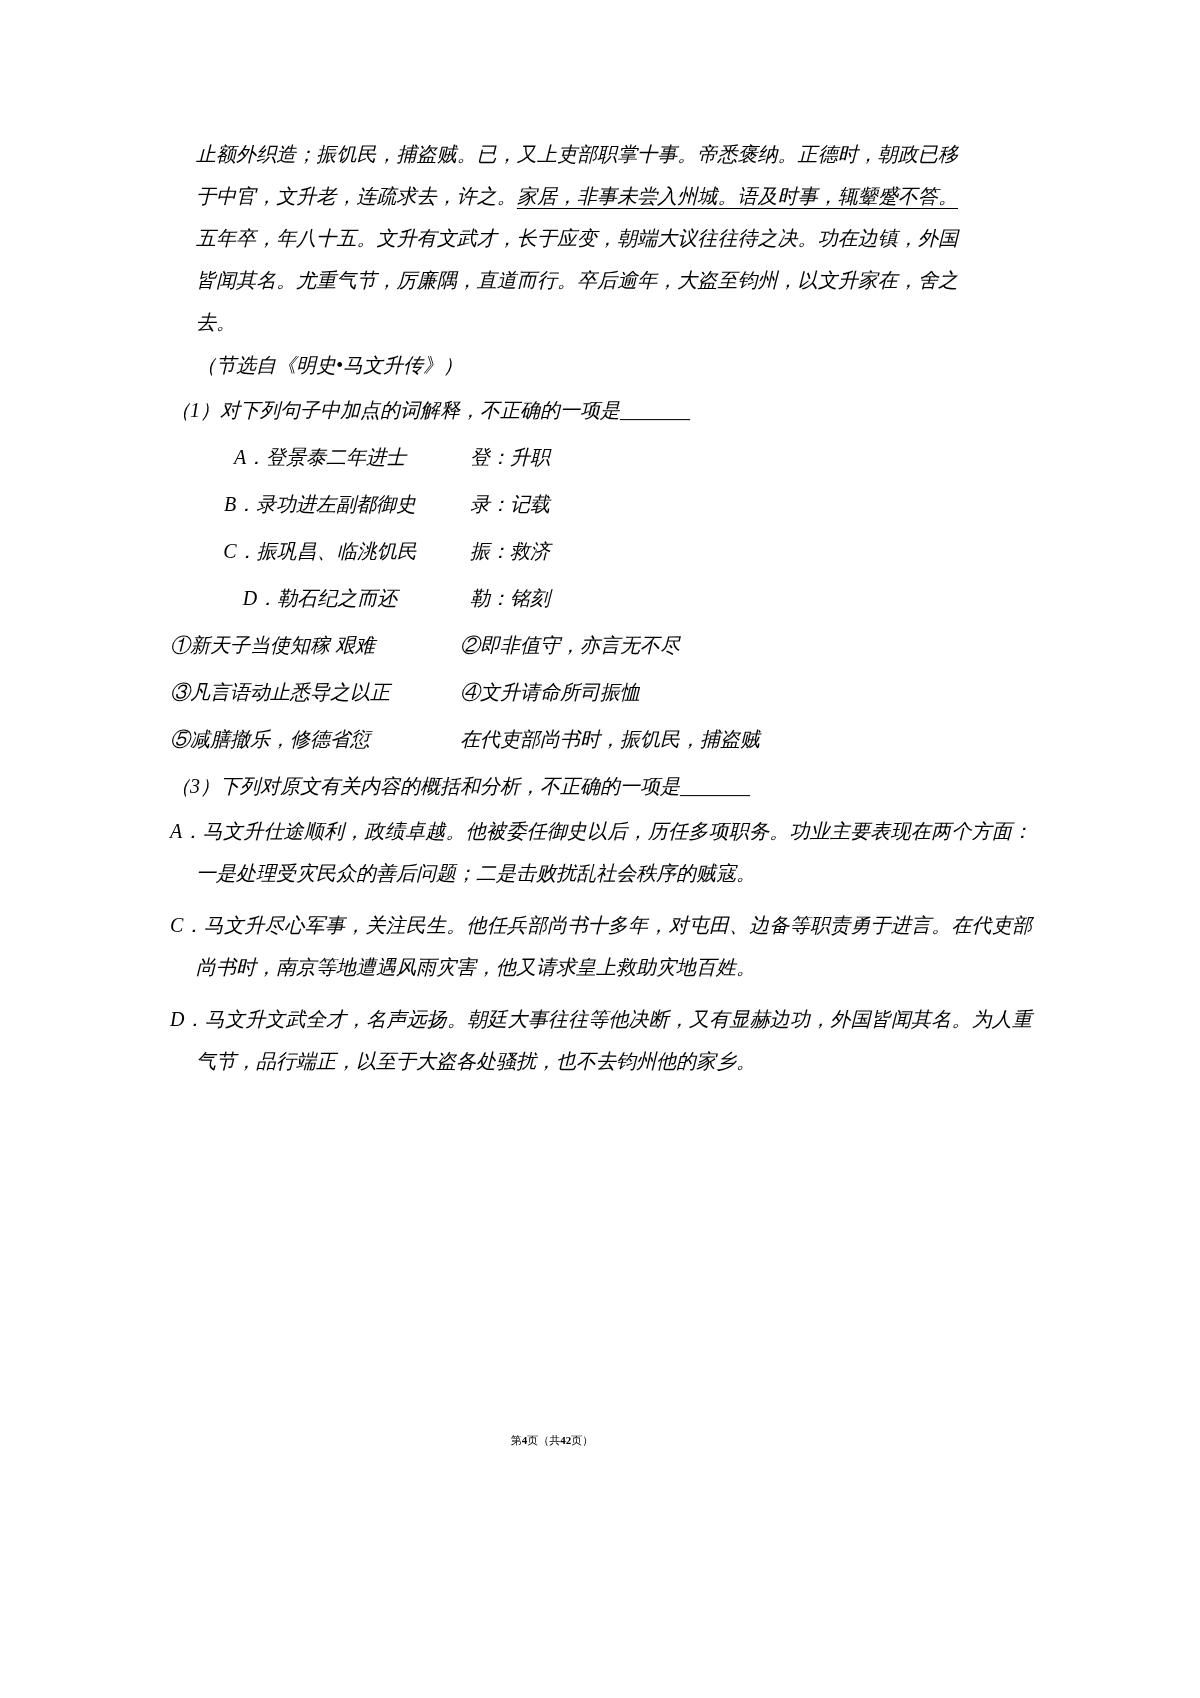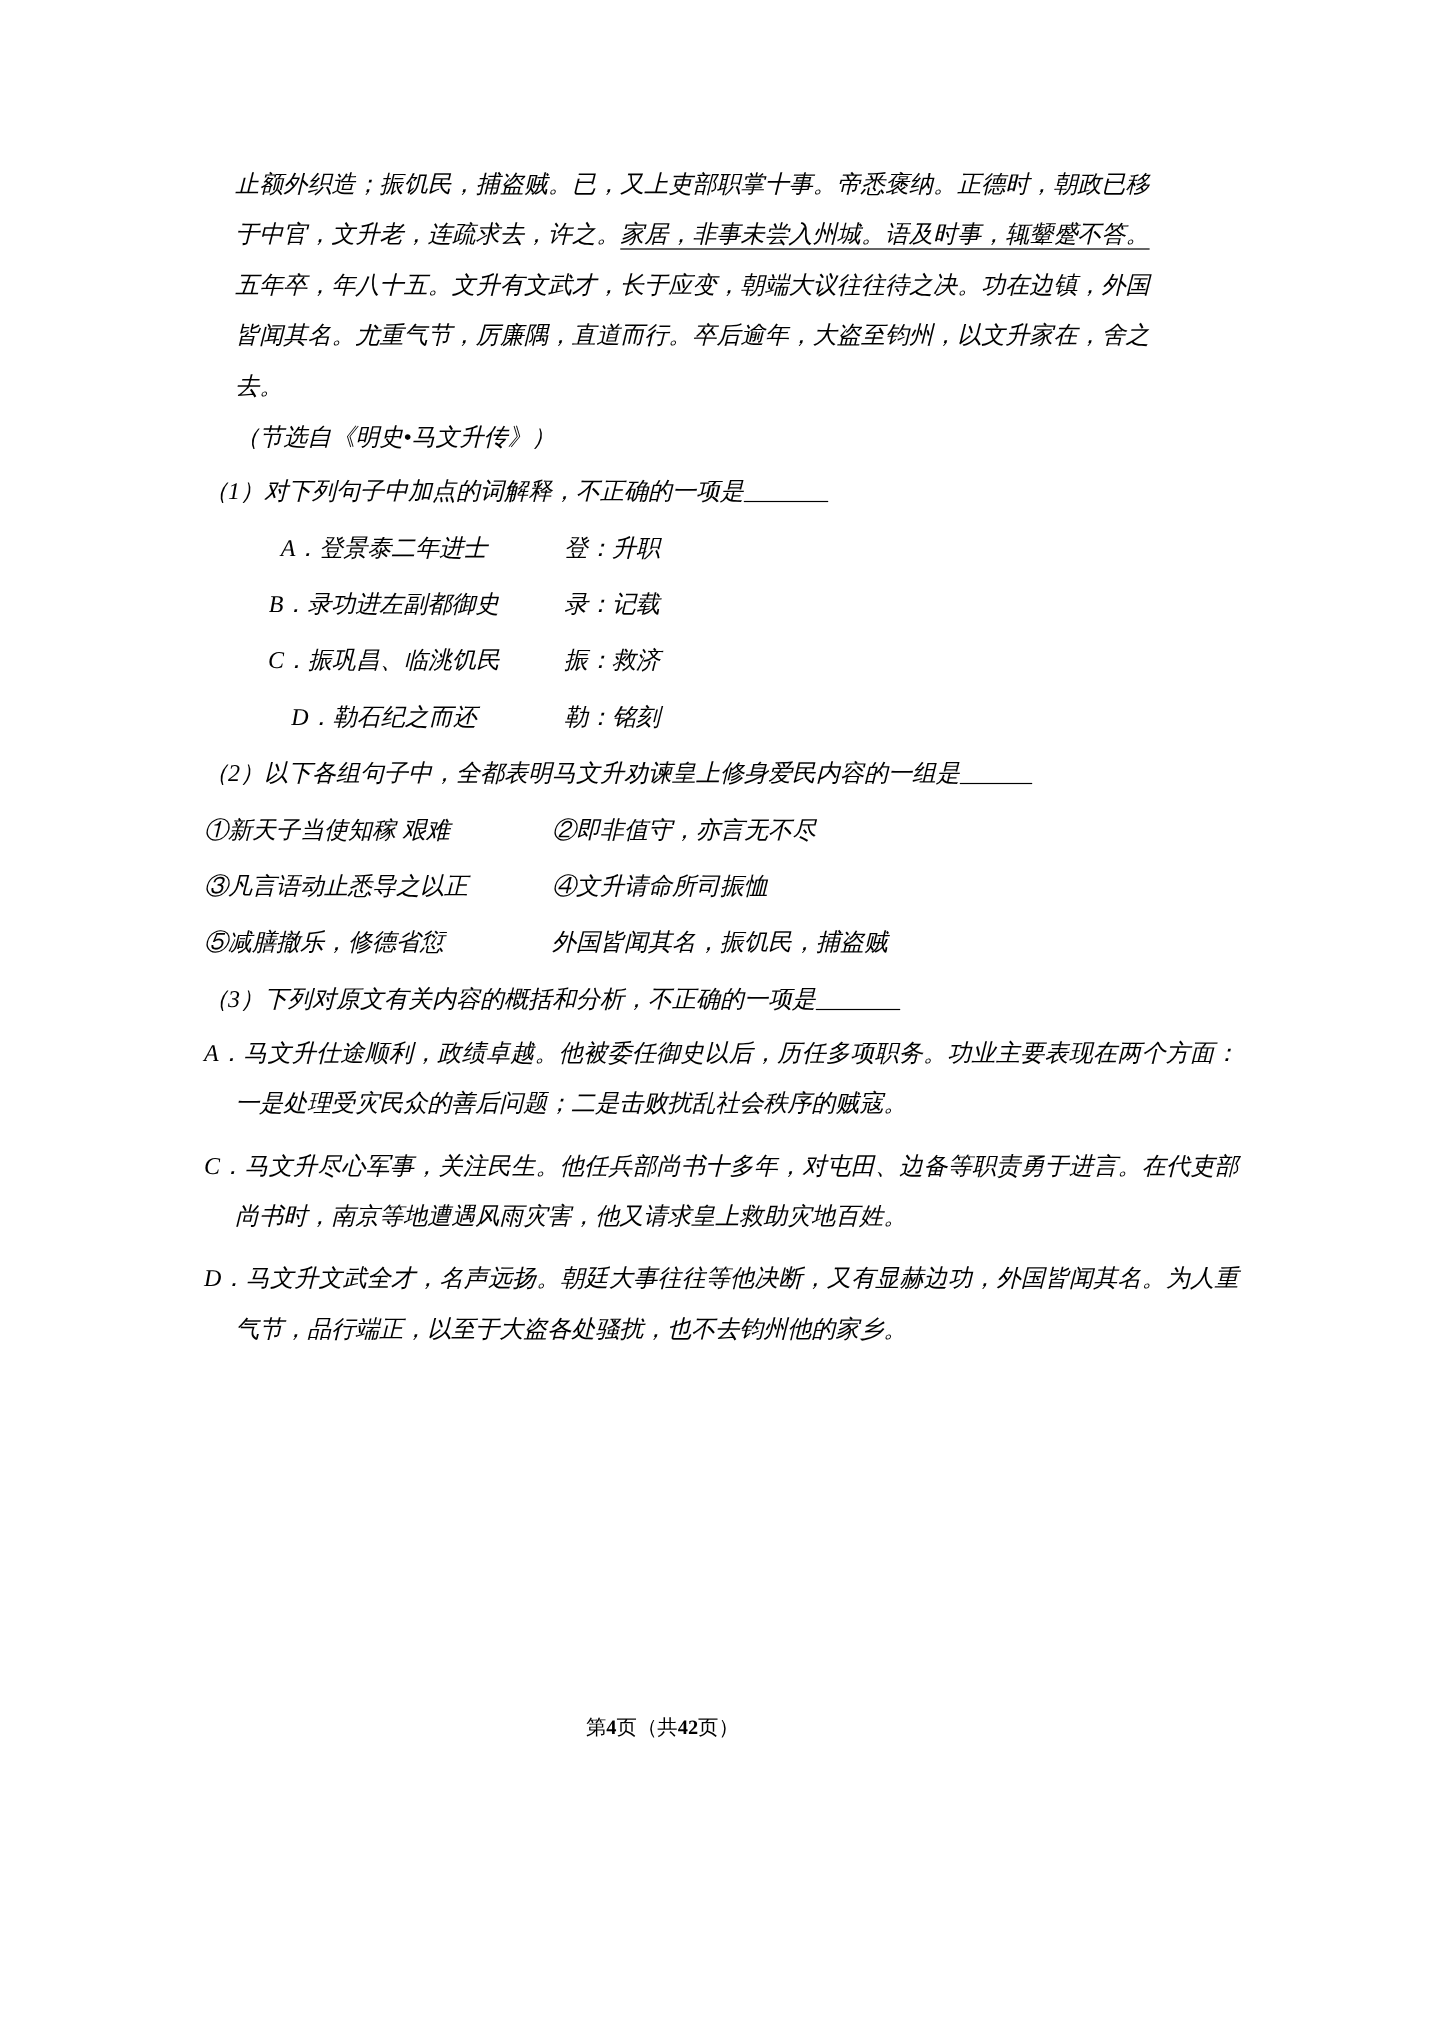--- a/index.html
+++ b/index.html
@@ -55,21 +55,21 @@
     line-height: 42px;
     text-align: justify;
     margin-bottom: 10px;
   }
   .footer {
     position: absolute;
     top: 1428px;
     left: 0;
     width: 1104px;
     text-align: center;
-    font-size: 17px;
+    font-size: 11px;
     line-height: 24px;
   }
   .footer .num { font-weight: bold; }
 </style>
 </head>
 <body>
 
 <div class="content">
 
   <p class="passage"><span>止额外织造；振饥民，捕盗贼。已，又上吏部职掌十事。帝悉褒纳。正德时，朝政已移于中官，文升老，连疏求去，许之。</span><span class="ul-seg">家居，非事未尝入州城。语及时事，辄颦蹙不答。</span><span>五年卒，年八十五。文升有文武才，长于应变，朝端大议往往待之决。功在边镇，外国皆闻其名。尤重气节，厉廉隅，直道而行。卒后逾年，大盗至钧州，以文升家在，舍之去。</span></p>
@@ -84,30 +84,29 @@
   <div class="opt-row">
     <span class="col-left-q1">B．录功进左副都御史</span><span>录：记载</span>
   </div>
   <div class="opt-row">
     <span class="col-left-q1">C．振巩昌、临洮饥民</span><span>振：救济</span>
   </div>
   <div class="opt-row">
     <span class="col-left-q1">D．勒石纪之而还</span><span>勒：铭刻</span>
   </div>
 
-  <div class="stem-row">（2）以下各组句子中，全都表明马文升劝谏皇上修身爱民内容的一组是______</div>
 
   <div class="opt-row">
     <span class="col-left-q2">①新天子当使知稼 艰难</span><span>②即非值守，亦言无不尽</span>
   </div>
   <div class="opt-row">
     <span class="col-left-q2">③凡言语动止悉导之以正</span><span>④文升请命所司振恤</span>
   </div>
   <div class="opt-row">
-    <span class="col-left-q2">⑤减膳撤乐，修德省愆</span><span>外国皆闻其名，振饥民，捕盗贼</span>
+    <span class="col-left-q2">⑤减膳撤乐，修德省愆</span><span>在代吏部尚书时，振饥民，捕盗贼</span>
   </div>
 
 
   <div class="stem-row">（3）下列对原文有关内容的概括和分析，不正确的一项是_______</div>
 
   <div class="q3-option">A．马文升仕途顺利，政绩卓越。他被委任御史以后，历任多项职务。功业主要表现在两个方面：一是处理受灾民众的善后问题；二是击败扰乱社会秩序的贼寇。</div>
   <div class="q3-option">C．马文升尽心军事，关注民生。他任兵部尚书十多年，对屯田、边备等职责勇于进言。在代吏部尚书时，南京等地遭遇风雨灾害，他又请求皇上救助灾地百姓。</div>
   <div class="q3-option">D．马文升文武全才，名声远扬。朝廷大事往往等他决断，又有显赫边功，外国皆闻其名。为人重气节，品行端正，以至于大盗各处骚扰，也不去钧州他的家乡。</div>
 
 </div>

